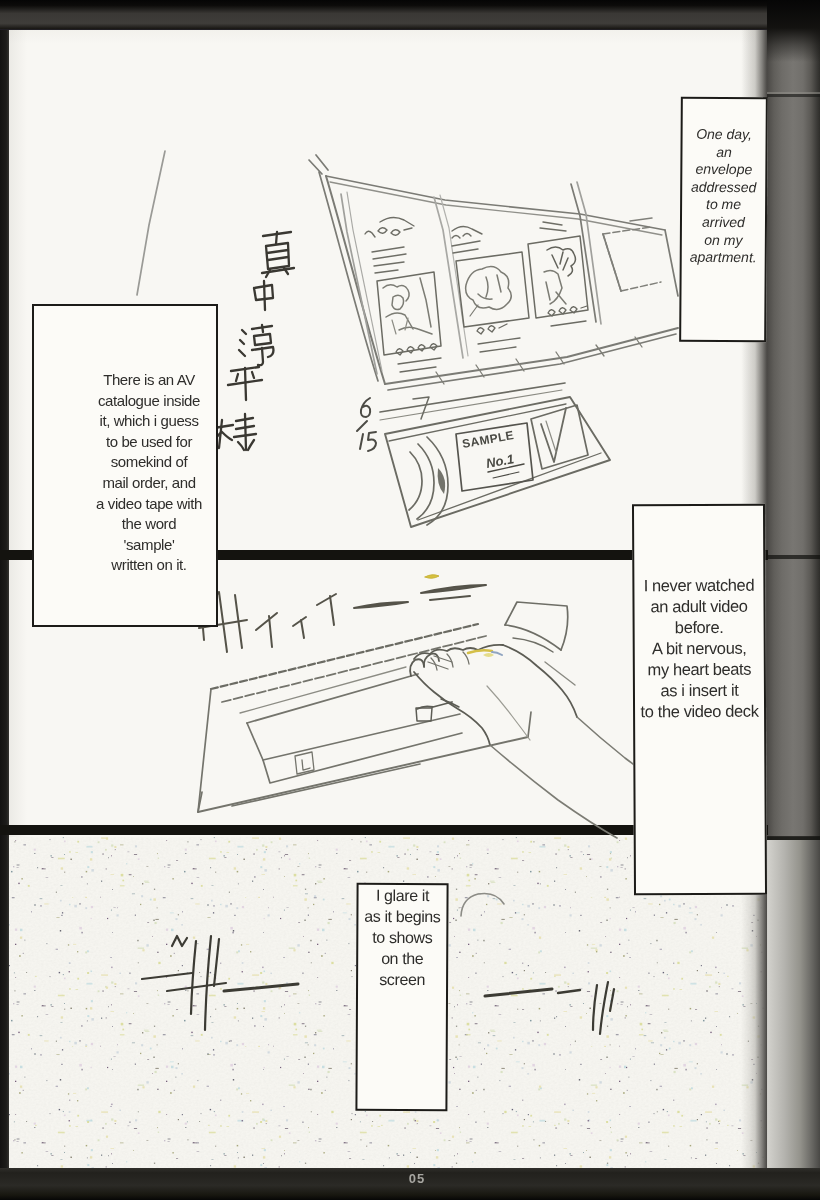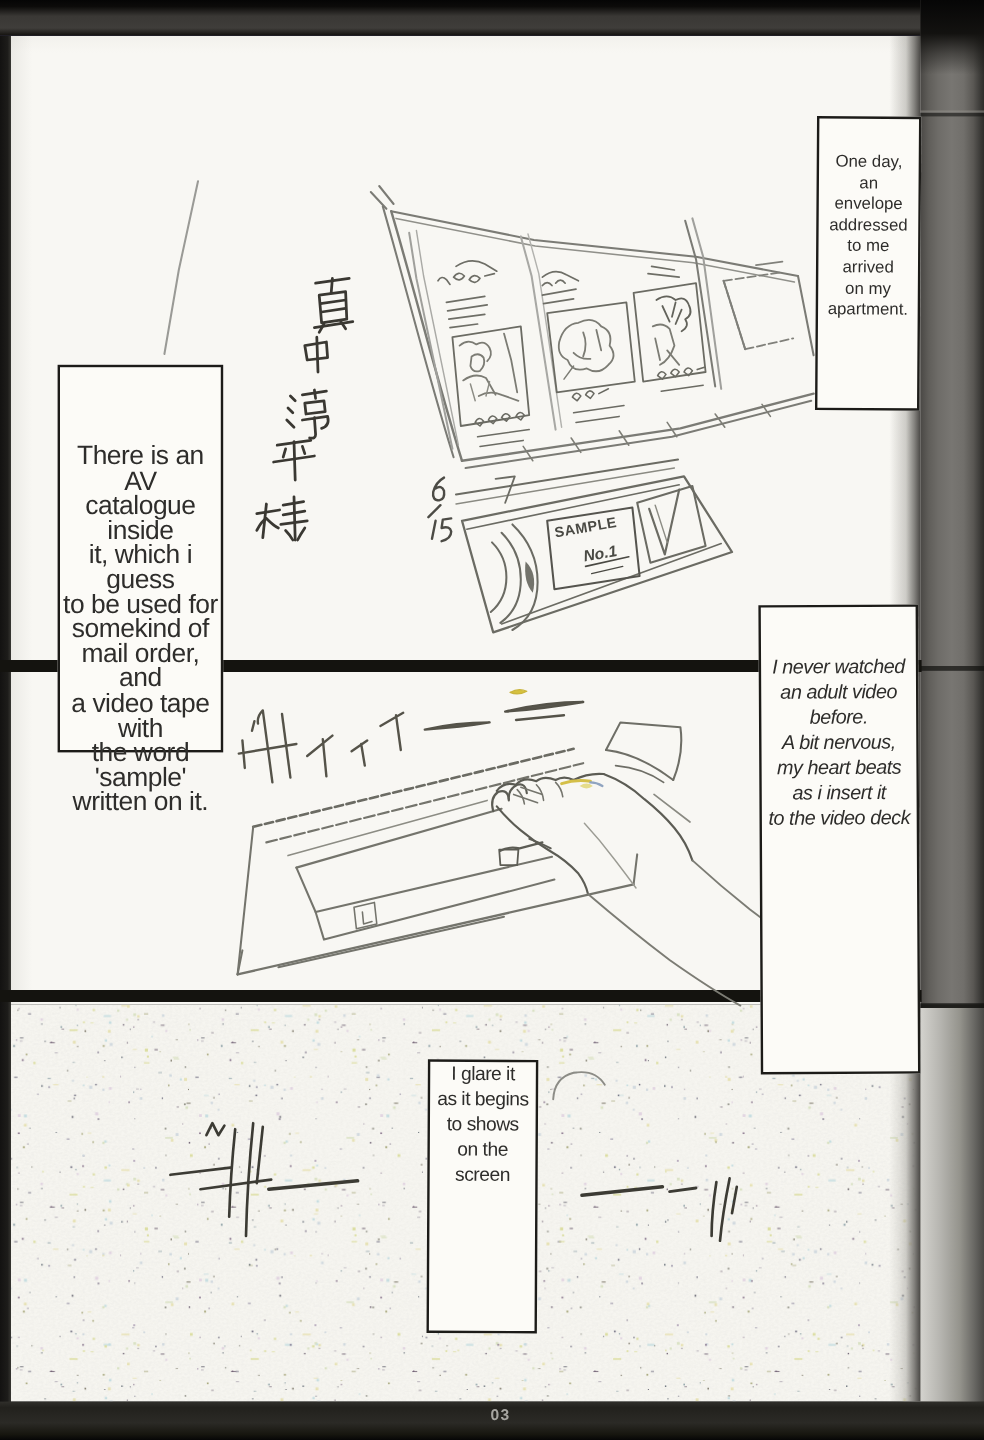--- a/index.html
+++ b/index.html
@@ -208,21 +208,21 @@
 <div class="abs" style="left:767px;top:555px;width:53px;height:4px;background:rgba(15,15,13,0.7);"></div>
 <div class="abs" style="left:767px;top:836px;width:53px;height:4px;background:rgba(15,15,13,0.7);"></div>
 <div class="abs" style="left:767px;top:0;width:53px;height:62px;background:linear-gradient(180deg,#060606 0%,#131210 45%,rgba(25,24,22,0.5) 72%,rgba(25,24,22,0) 100%);"></div>
 
 <div class="abs" style="left:0;top:550px;width:768px;height:10px;background:#14130f;"></div>
 <div class="abs" style="left:0;top:825px;width:768px;height:10px;background:#14130f;"></div>
 
 <div class="abs" style="left:0;top:1168px;width:820px;height:32px;
   background:linear-gradient(180deg,#302f2b 0%,#22211d 15%,#2b2a26 55%,#17160f 85%,#060606 100%);"></div>
 <div class="abs" style="left:387px;top:1171px;width:60px;text-align:center;color:#a6a5a0;
-  font-size:13px;font-weight:bold;letter-spacing:1px;">03</div>
+  font-size:13px;font-weight:bold;letter-spacing:1px;">05</div>
 
 <svg class="abs" style="left:0;top:0" width="820" height="1200" fill="none" stroke-linecap="round" stroke-linejoin="round">
 <g stroke="#7b7b75" stroke-width="1.7">
 
   <path d="M165,151 L149,225 L137,295" stroke="#9a9a96"></path>
 
   <path d="M309,160 L322,174"></path>
   <path d="M316,155 L328,170"></path>
   <path d="M326,176 C345,240 365,320 385,384" stroke-width="2"></path>
   <path d="M319,172 C338,238 358,318 378,381"></path>
@@ -447,26 +447,26 @@
   <path d="M224,991 L298,984" stroke-width="3"></path>
   <path d="M485,996 L552,989" stroke-width="3"></path>
   <path d="M558,993 L580,990" stroke-width="2.4"></path>
   <path d="M597,985 Q593,1010 593,1030"></path>
   <path d="M608,982 Q602,1012 600,1034"></path>
   <path d="M614,989 L610,1011"></path>
 </g>
 </svg>
 
 <div class="tbox" style="left:680px;top:97px;width:83px;height:241px;font-size:14px;line-height:17.6px;transform:rotate(0.4deg);">
-  <div style="margin-top:27px;">One day,<br>an<br>envelope<br>addressed<br>to me<br>arrived<br>on my<br>apartment.</div>
+  <div style="margin-top:27px;font-style:italic;">One day,<br>an<br>envelope<br>addressed<br>to me<br>arrived<br>on my<br>apartment.</div>
 </div>
 
-<div class="tbox" style="left:48px;top:304px;width:134px;height:319px;font-size:22px;line-height:20.6px;">
+<div class="tbox" style="left:32px;top:304px;width:134px;height:319px;font-size:15px;line-height:20.6px;padding-left:48px;">
   <div style="margin-top:64px;letter-spacing:-0.4px;">There is an AV<br>catalogue inside<br>it, which i guess<br>to be used for<br>somekind of<br>mail order, and<br>a video tape with<br>the word<br>'sample'<br>written on it.</div>
 </div>
 
 <div class="tbox" style="left:633px;top:504px;width:129px;height:387px;font-size:16.5px;line-height:21px;transform:rotate(-0.3deg);">
-  <div style="margin-top:40px;letter-spacing:-0.4px;font-style:italic;">I never watched<br>an adult video<br>before.<br>A bit nervous,<br>my heart beats<br>as i insert it<br>to the video deck</div>
+  <div style="margin-top:69px;letter-spacing:-0.4px;">I never watched<br>an adult video<br>before.<br>A bit nervous,<br>my heart beats<br>as i insert it<br>to the video deck</div>
 </div>
 
 <div class="tbox" style="left:356px;top:883px;width:88px;height:224px;font-size:16px;line-height:21px;transform:rotate(0.3deg);">
   <div style="letter-spacing:-0.4px;">I glare it<br>as it begins<br>to shows<br>on the<br>screen</div>
 </div>
 
 </body></html>

